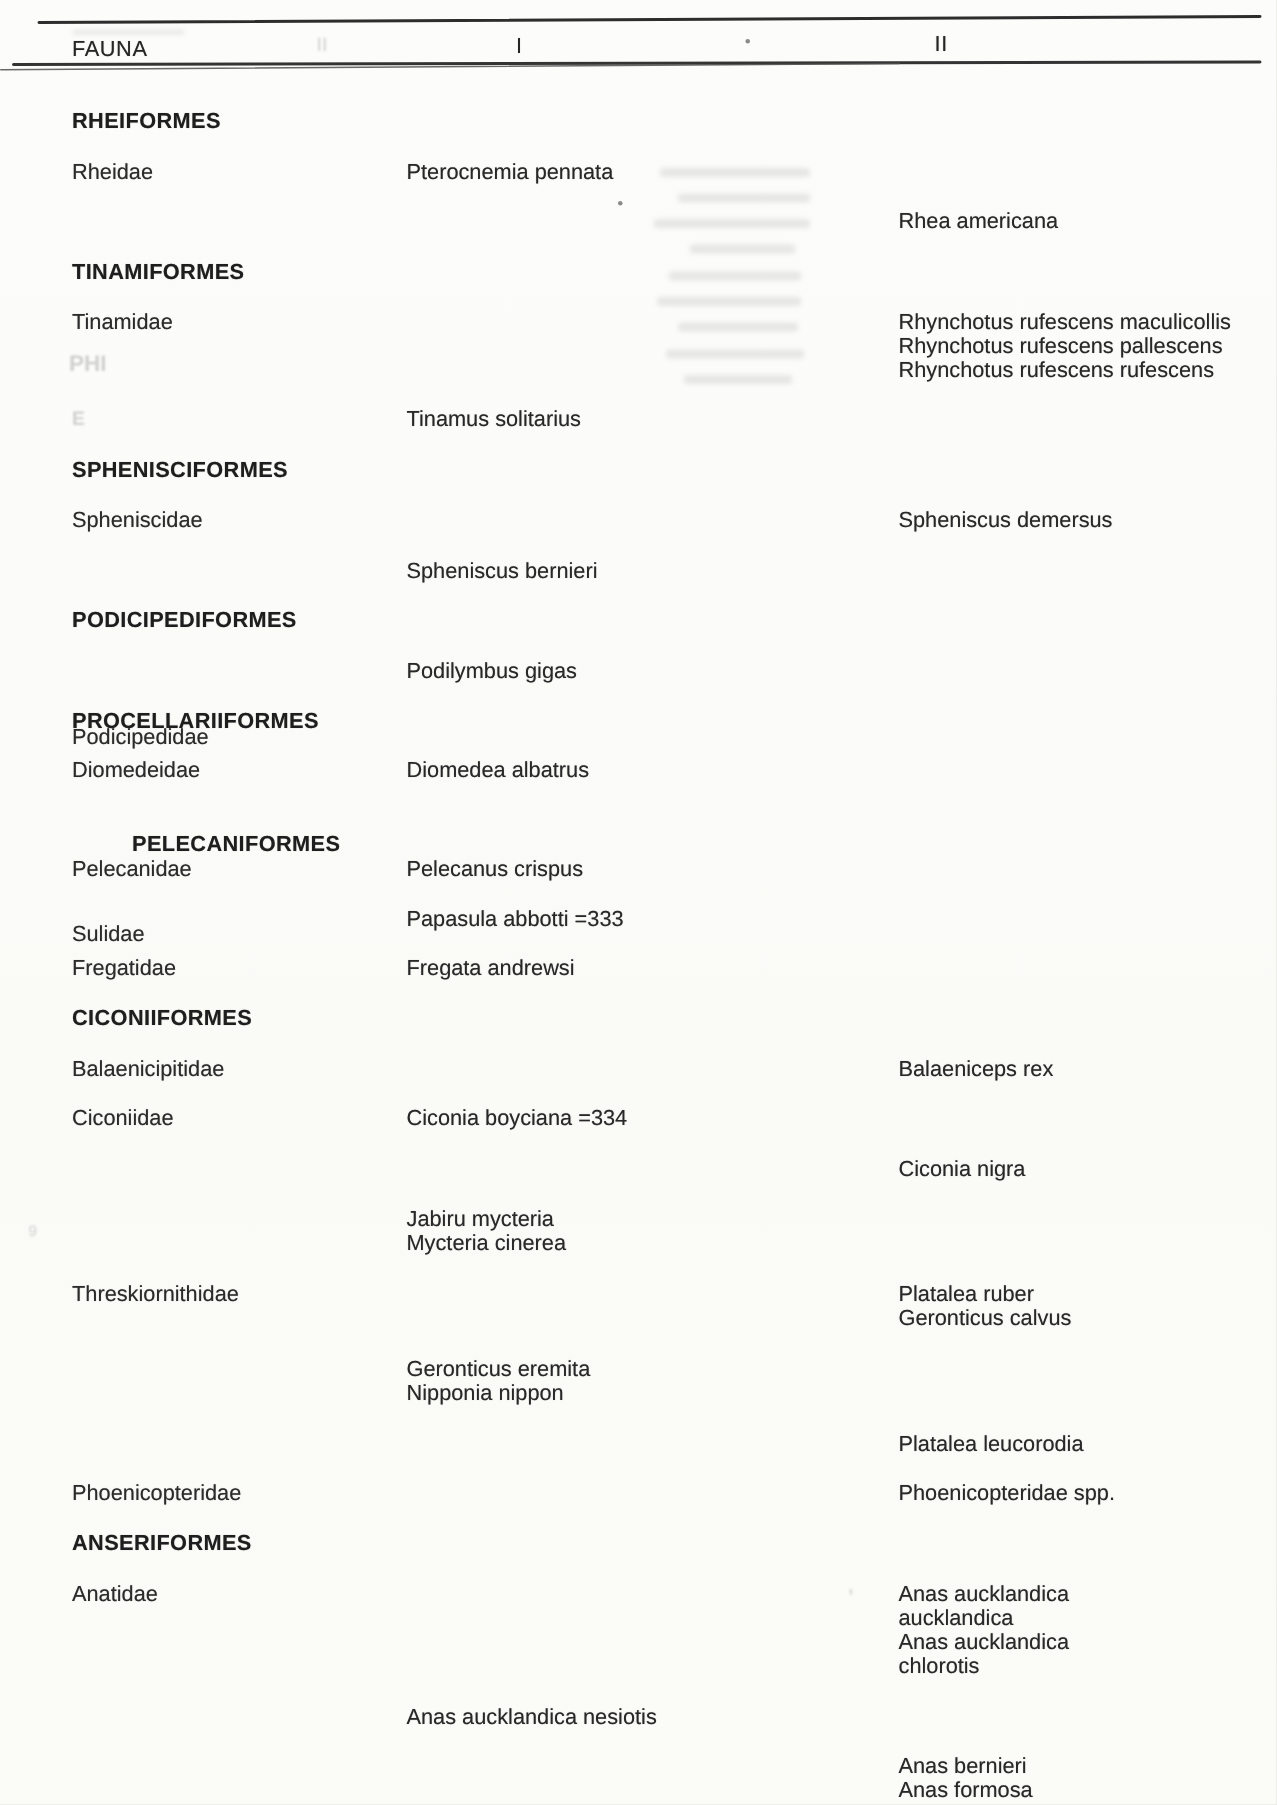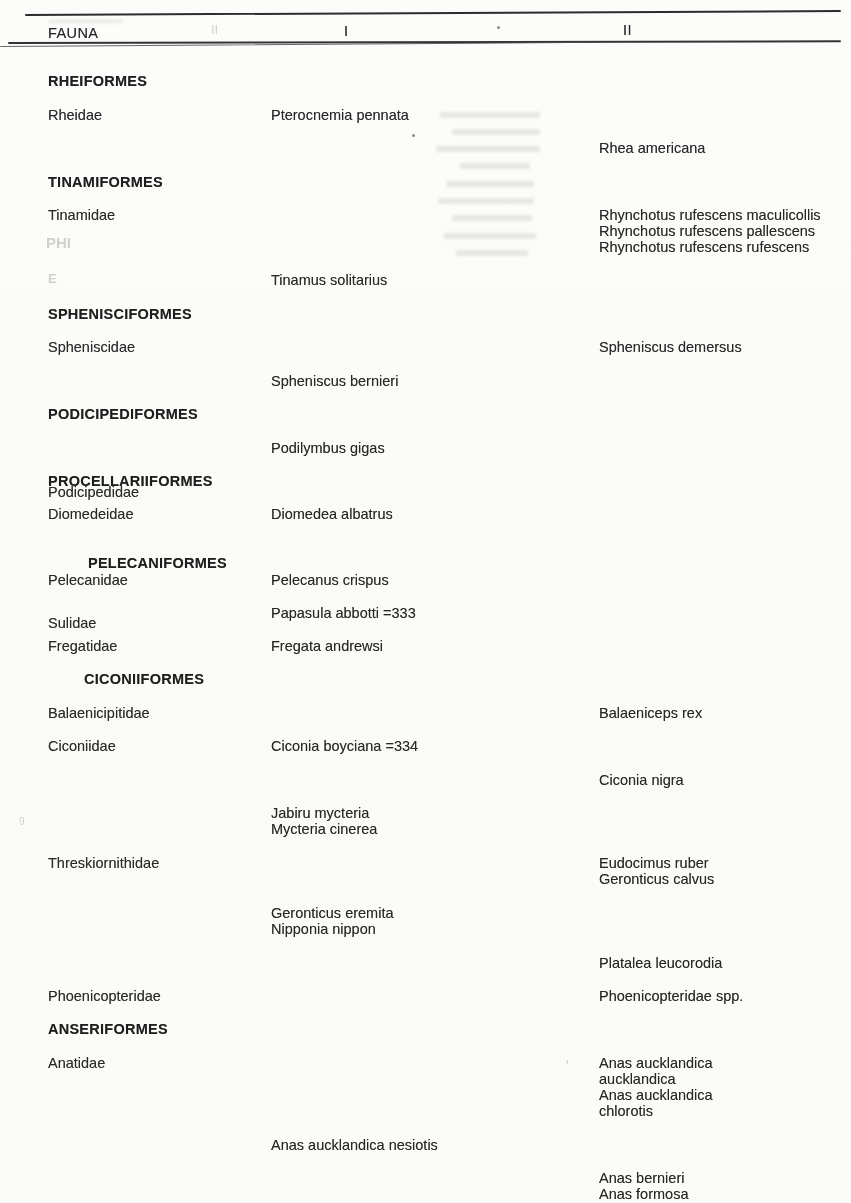--- a/index.html
+++ b/index.html
@@ -64,30 +64,30 @@
       <div class="t order c0" style="top: 473px;">PROCELLARIIFORMES</div>
       <div class="t fam c0" style="top: 506px; text-align: center;">Diomedeidae</div>
       <div class="t sp c1" style="top: 506px;">Diomedea albatrus</div>
       <div class="t order c0" style="top: 555px; margin-left: 40px;">PELECANIFORMES</div>
       <div class="t fam c0" style="top: 572px;">Pelecanidae</div>
       <div class="t sp c1" style="top: 572px;">Pelecanus crispus</div>
       <div class="t fam c0" style="top: 605px; margin-top: 10px;">Sulidae</div>
       <div class="t sp c1" style="top: 605px; text-align: center;">Papasula abbotti =333</div>
       <div class="t fam c0" style="top: 638px;">Fregatidae</div>
       <div class="t sp c1" style="top: 638px;">Fregata andrewsi</div>
-      <div class="t order c0" style="top: 671px; margin-left: 36px;">CICONIIFORMES</div>
+      <div class="t order c0" style="top: 671px;">CICONIIFORMES</div>
       <div class="t fam c0" style="top: 705px;">Balaenicipitidae</div>
       <div class="t sp c2" style="top: 705px;">Balaeniceps rex</div>
       <div class="t fam c0" style="top: 738px;">Ciconiidae</div>
       <div class="t sp c1" style="top: 738px;">Ciconia boyciana =334</div>
       <div class="t sp c2" style="top: 772px;">Ciconia nigra</div>
       <div class="t sp c1" style="top: 805px;">Jabiru mycteria</div>
       <div class="t sp c1" style="top: 821px;">Mycteria cinerea</div>
       <div class="t fam c0" style="top: 855px;">Threskiornithidae</div>
-      <div class="t sp c2" style="top: 855px;">Eudocimus ruber</div>
+      <div class="t sp c2" style="top: 855px;">Platalea ruber</div>
       <div class="t sp c2" style="top: 871px;">Geronticus calvus</div>
       <div class="t sp c1" style="top: 905px;">Geronticus eremita</div>
       <div class="t sp c1" style="top: 921px;">Nipponia nippon</div>
       <div class="t sp c2" style="top: 955px;">Platalea leucorodia</div>
       <div class="t fam c0" style="top: 988px;">Phoenicopteridae</div>
       <div class="t sp c2" style="top: 988px;">Phoenicopteridae spp.</div>
       <div class="t order c0" style="top: 1021px;">ANSERIFORMES</div>
       <div class="t fam c0" style="top: 1055px;">Anatidae</div>
       <div class="t sp c2" style="top: 1055px;">Anas aucklandica</div>
       <div class="t sp c2" style="top: 1071px;">aucklandica</div>

